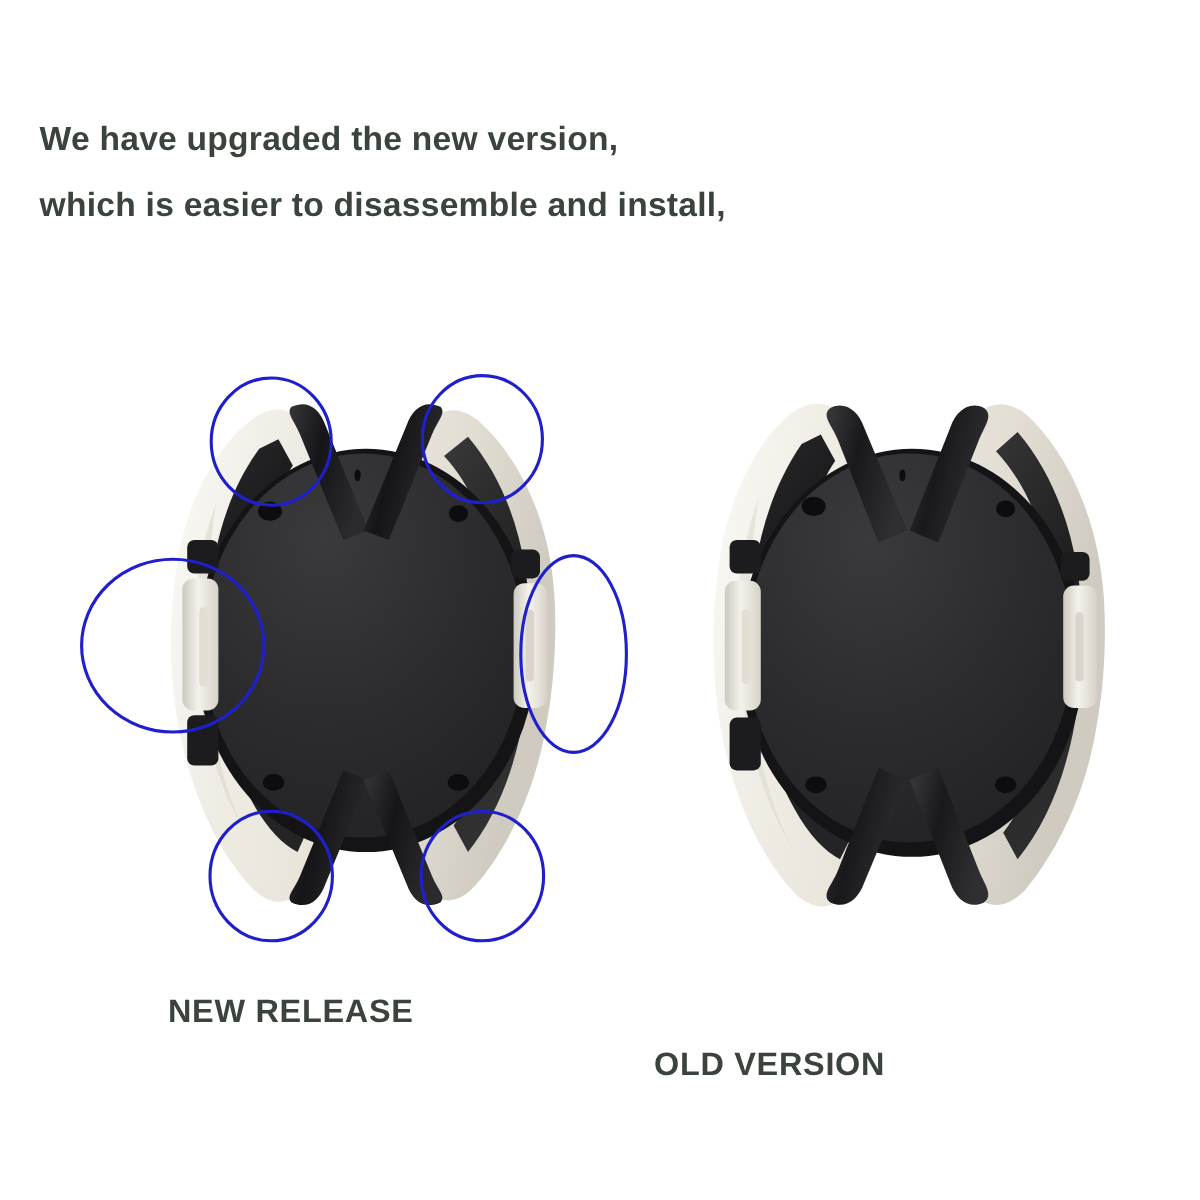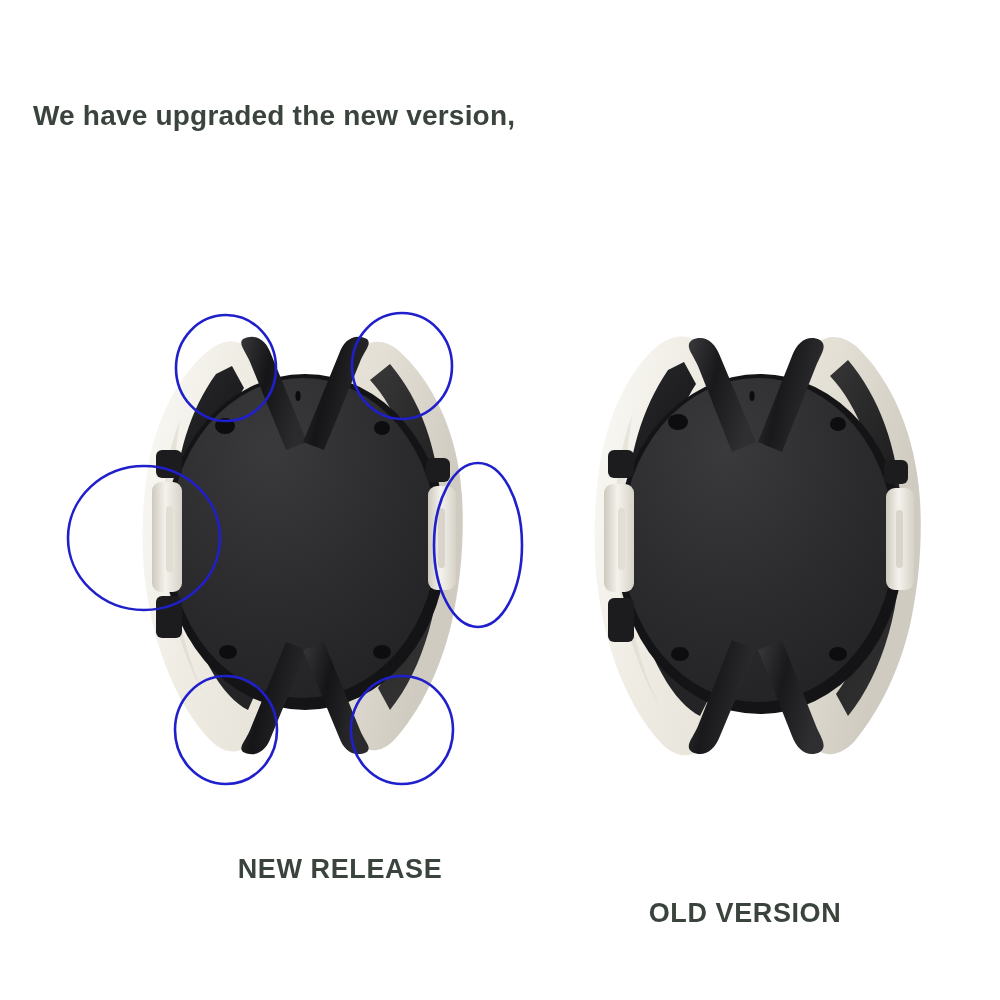--- a/index.html
+++ b/index.html
@@ -40,39 +40,40 @@
     top: 300px;
   }
   #figure-new  { left: 60px;  width: 470px; height: 500px; }
   #figure-old  { left: 520px; width: 450px; height: 500px; }
 
   .watch-svg { display: block; width: 100%; height: 100%; overflow: visible; }
 
   
   .caption {
     position: absolute;
-    top: 854px;
+    top: 828px;
     font-family: "Liberation Sans", sans-serif;
     font-size: 27px;
     font-weight: bold;
     letter-spacing: 0.6px;
     color: #3a443c;
-    text-align: center;
+    text-align: left;
     white-space: nowrap;
   }
   #caption-new { left: 140px; width: 400px; }
   #caption-old { left: 545px; width: 400px; margin-top: 44px; }
 </style>
 </head>
 <body>
 
 <div id="page">
 
   <div class="headline">
     <div class="headline-line">We have upgraded the new version,</div>
+    <div class="headline-line">which is easier to disassemble and install,</div>
   </div>
 
   <div class="figure" id="figure-new">
     <svg class="watch-svg" viewBox="0 0 470 500" preserveAspectRatio="xMidYMid meet">
       <defs>
         <linearGradient id="caseGradA" x1="0" y1="0" x2="1" y2="0.25">
           <stop offset="0" stop-color="#fbfaf6"></stop>
           <stop offset="0.30" stop-color="#efece4"></stop>
           <stop offset="0.72" stop-color="#e3dfd4"></stop>
           <stop offset="1" stop-color="#cfcbc0"></stop>

